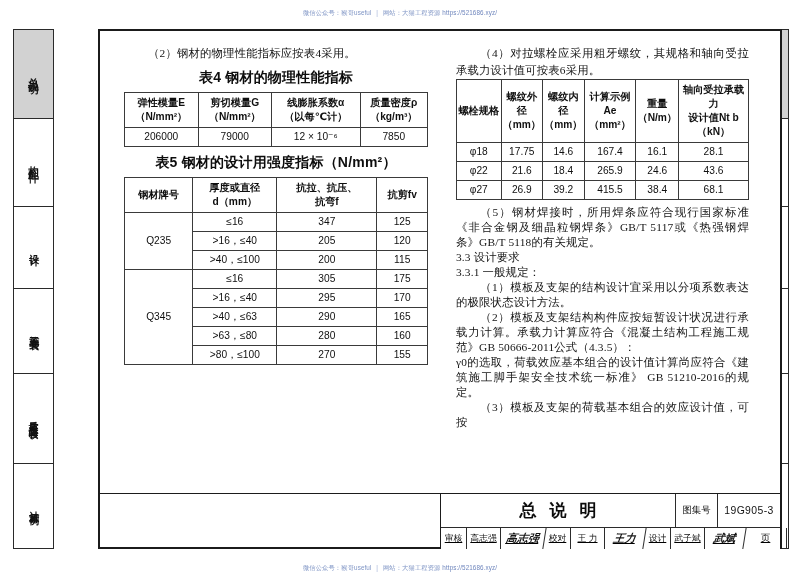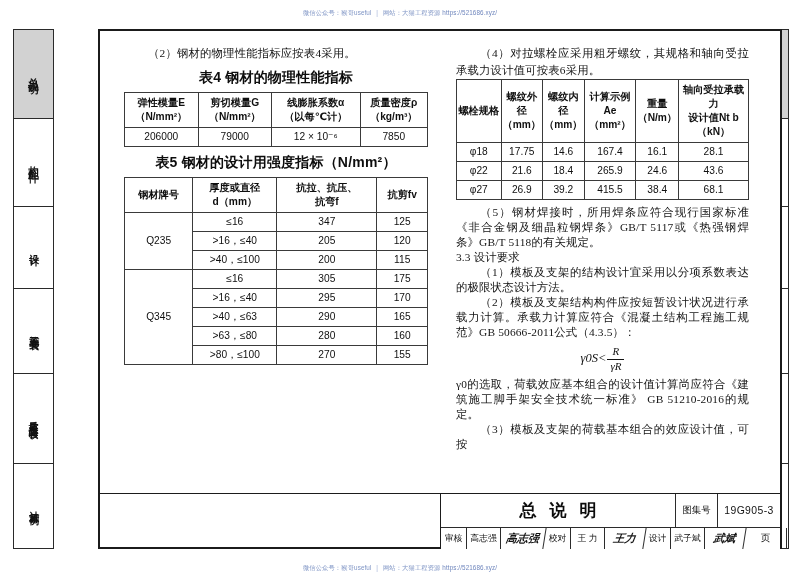--- a/index.html
+++ b/index.html
@@ -174,21 +174,21 @@
     position: absolute;
     left: 340px; top: 462px;
     width: 340px; height: 56px;
     border-top: 1.9px solid #1b1b1b;
     border-left: 1.9px solid #1b1b1b;
     background: #fff;
     display: flex;
     flex-direction: column;
   }
   .tb-row1 { display: flex; height: 34px; }
-  .tb-row2 { display: flex; height: 22px; border-top: 1.1px solid #2b2b2b; }
+  .tb-row2 { display: flex; height: 22px; border-top: 1.1px solid #2b2b2b; text-decoration: underline; }
   .tb-title {
     flex: 0 0 235px;
     display: flex; align-items: center; justify-content: center;
     font-family: "Liberation Sans", "DejaVu Sans", sans-serif;
     font-size: 17px; font-weight: 700; color: #0c0c0c;
     letter-spacing: 13px; text-indent: 13px;
     border-right: 1.1px solid #2b2b2b;
   }
   .tb-cell {
     display: flex; align-items: center; justify-content: center;
@@ -439,26 +439,24 @@
                 <td class="outer-bottom">39.2</td>
                 <td class="outer-bottom">415.5</td>
                 <td class="outer-bottom">38.4</td>
                 <td class="outer-right outer-bottom">68.1</td>
               </tr>
             </tbody>
           </table>
 
           <p class="para indent tight" style="margin-top:5px">（5）钢材焊接时，所用焊条应符合现行国家标准《非合金钢及细晶粒钢焊条》GB/T 5117或《热强钢焊条》GB/T 5118的有关规定。</p>
           <p class="para tight">3.3 设计要求</p>
+          <p class="para tight">3.3.1 一般规定：</p>
           <p class="para indent tight">（1）模板及支架的结构设计宜采用以分项系数表达的极限状态设计方法。</p>
           <p class="para indent tight">（2）模板及支架结构构件应按短暂设计状况进行承载力计算。承载力计算应符合《混凝土结构工程施工规范》GB 50666-2011公式（4.3.5）：</p>
 
-          <div class="formula">
-            <span class="ital">γ0S&lt;</span><span class="frac"><span class="num ital">R</span><span class="den ital">γR</span></span>
-          </div>
 
           <p class="para tight">γ0的选取，荷载效应基本组合的设计值计算尚应符合《建筑施工脚手架安全技术统一标准》 GB 51210-2016的规定。</p>
           <p class="para indent tight">（3）模板及支架的荷载基本组合的效应设计值，可按</p>
 
         </div>
       </div>
 
       <div class="frame-baseline"></div>
 
       <div class="titleblock">

